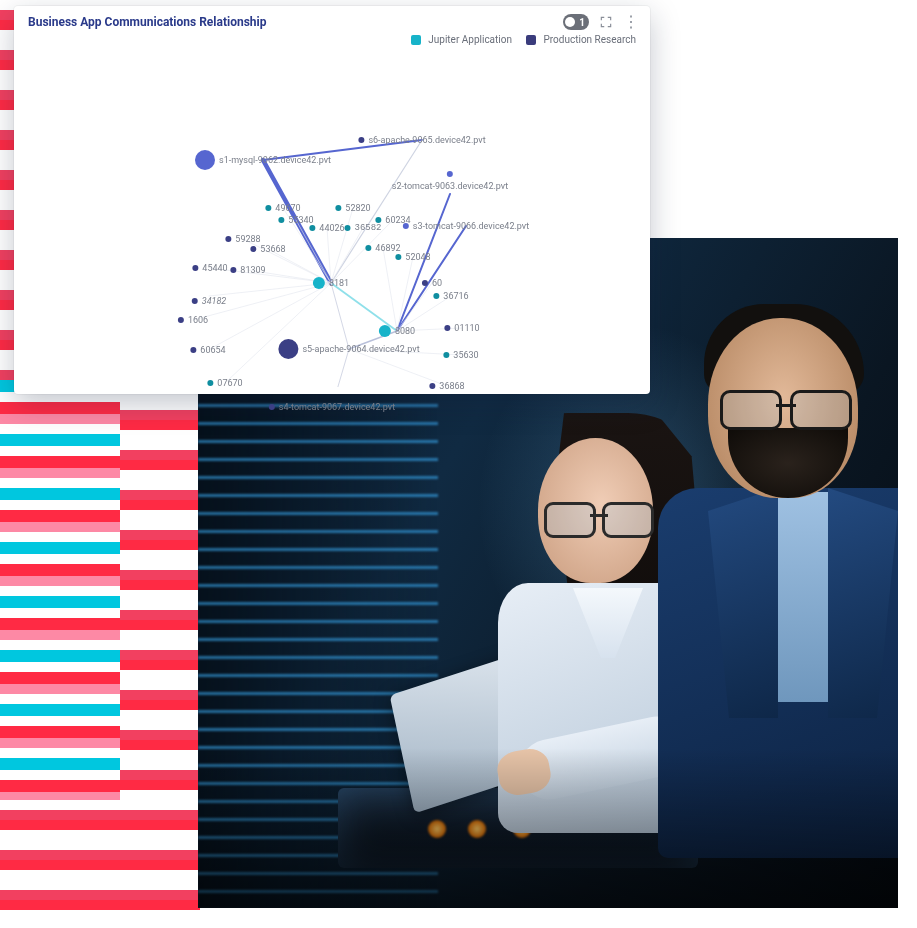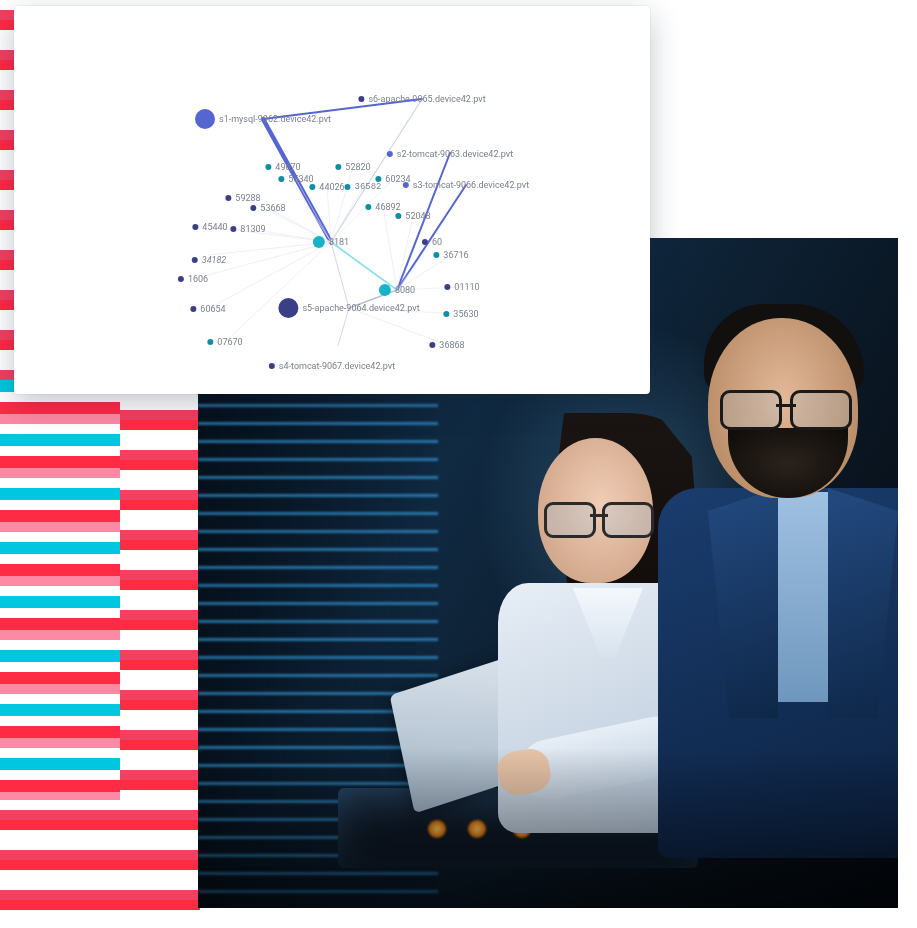--- a/index.html
+++ b/index.html
@@ -226,20 +226,42 @@
       <div class="head"></div>
       <div class="beard"></div>
     <div class="glasses">
         <span class="l"></span>
         <span class="r"></span>
       </div>
   </div>
 </div>
 
 <div class="panel">
+  <div class="panel-header">
+    <div class="panel-title">Business App Communications Relationship</div>
+    <div class="panel-tools">
+      <span class="pill">1</span>
+      <span class="tool-icon">
+        <svg viewBox="0 0 24 24" fill="none" stroke="currentColor" stroke-width="2">
+          <path d="M4 9V4h5M20 9V4h-5M4 15v5h5M20 15v5h-5"></path>
+        </svg>
+      </span>
+      <span class="dots">⋮</span>
+    </div>
+  </div>
+  <div class="legend">
+    <span>
+      <span class="swatch a"></span>
+      <span>Jupiter Application</span>
+    </span>
+    <span>
+      <span class="swatch b"></span>
+      <span>Production Research</span>
+    </span>
+  </div>
 
   <div class="graph" id="graph">
     <svg class="edges" id="edges">
         <line x1="249" y1="113" x2="317" y2="236" stroke="#5666d0" stroke-width="4.5" stroke-linecap="round"></line>
         <line x1="249" y1="113" x2="408" y2="93" stroke="#5666d0" stroke-width="2.2" stroke-linecap="round"></line>
         <line x1="408" y1="93" x2="317" y2="236" stroke="#cfd4e2" stroke-width="1.2" stroke-linecap="round"></line>
         <line x1="317" y1="236" x2="383" y2="284" stroke="#8fe0ea" stroke-width="1.8" stroke-linecap="round"></line>
         <line x1="383" y1="284" x2="436" y2="147" stroke="#5666d0" stroke-width="2" stroke-linecap="round"></line>
         <line x1="383" y1="284" x2="452" y2="179" stroke="#5666d0" stroke-width="2" stroke-linecap="round"></line>
         <line x1="383" y1="284" x2="335" y2="302" stroke="#b9c0da" stroke-width="1.4" stroke-linecap="round"></line>
@@ -269,21 +291,21 @@
       </svg>
 
   <div class="node big c-blue" style="left: 249px; top: 113px;">
         <span class="dot"></span>
         <span class="lbl">s1-mysql-9062.device42.pvt</span>
       </div>
       <div class="node sm c-navy" style="left: 408px; top: 93px;">
         <span class="dot"></span>
         <span class="lbl">s6-apache-9065.device42.pvt</span>
       </div>
-      <div class="node sm c-blue" style="left: 436px; top: 148px;">
+      <div class="node sm c-blue" style="left: 436px; top: 134px; flex-direction: column;">
         <span class="dot"></span>
         <span class="lbl">s2-tomcat-9063.device42.pvt</span>
       </div>
       <div class="node sm c-blue" style="left: 452px; top: 179px;">
         <span class="dot"></span>
         <span class="lbl">s3-tomcat-9066.device42.pvt</span>
       </div>
       <div class="node big c-navy" style="left: 335px; top: 302px;">
         <span class="dot"></span>
         <span class="lbl">s5-apache-9064.device42.pvt</span>

